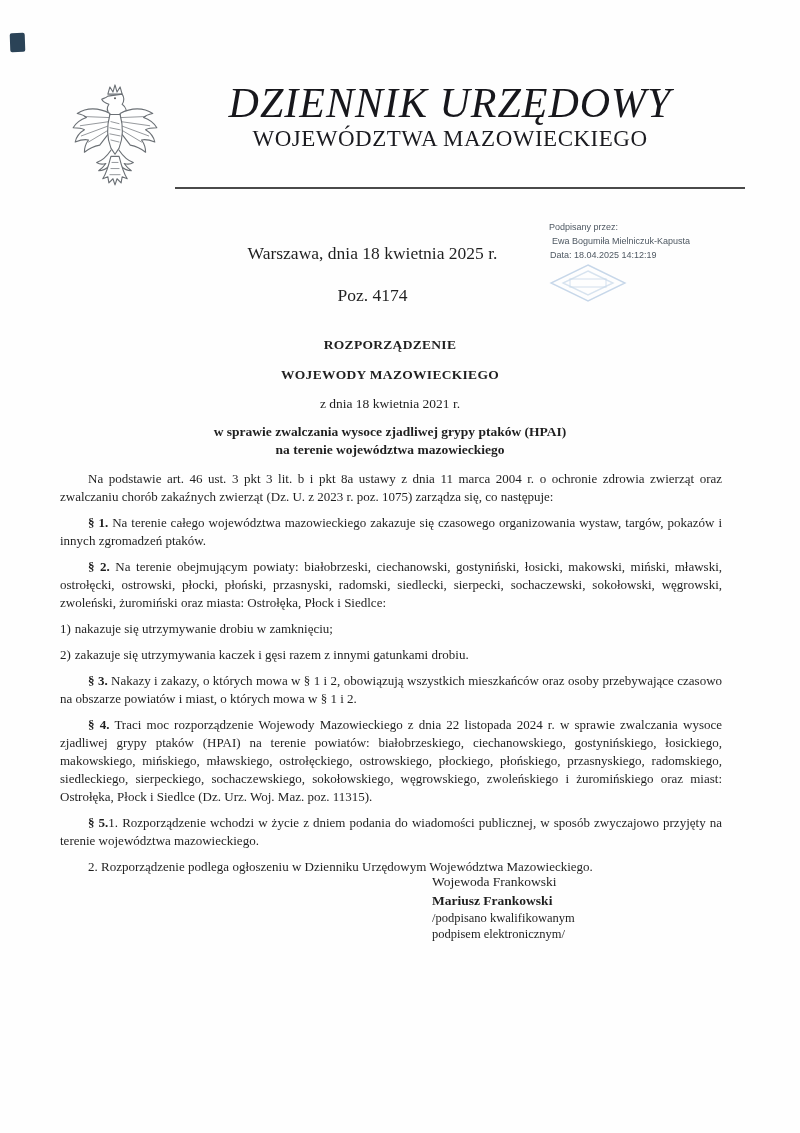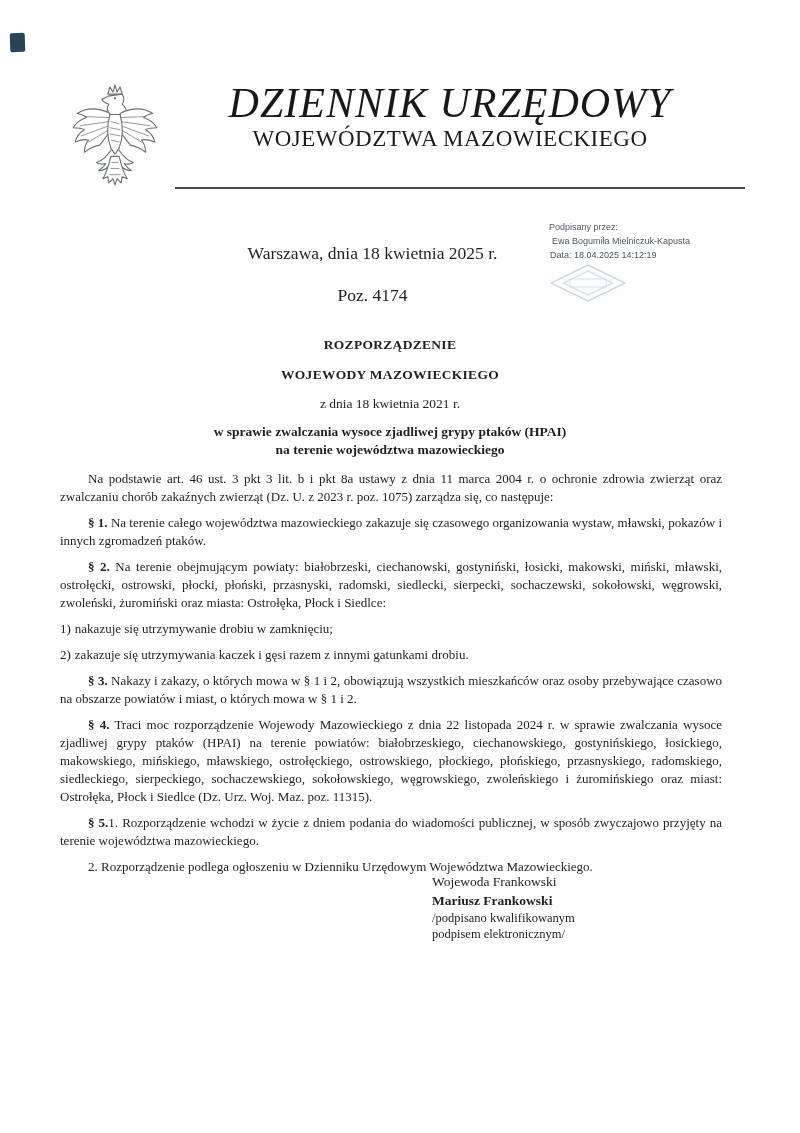--- a/index.html
+++ b/index.html
@@ -121,21 +121,21 @@
     <div class="act-issuer">WOJEWODY MAZOWIECKIEGO</div>
     <div class="act-date">z dnia 18 kwietnia 2021 r.</div>
     <div class="act-subject">
       <div>w sprawie zwalczania wysoce zjadliwej grypy ptaków (HPAI)</div>
       <div>na terenie województwa mazowieckiego</div>
     </div>
   </div>
 
   <div class="body-text">
     <p class="para"><span>Na podstawie art. 46 ust. 3 pkt 3 lit. b i pkt 8a ustawy z dnia 11 marca 2004 r. o ochronie zdrowia zwierząt oraz zwalczaniu chorób zakaźnych zwierząt (Dz. U. z 2023 r. poz. 1075) zarządza się, co następuje:</span></p>
-    <p class="para"><span class="mk">§ 1.</span> <span>Na terenie całego województwa mazowieckiego zakazuje się czasowego organizowania wystaw, mławski, pokazów i innych zgromadzeń ptaków.</span></p>
+    <p class="para"><span class="mk">§ 1.</span> <span>Na terenie całego województwa mazowieckiego zakazuje się czasowego organizowania wystaw, targów, pokazów i innych zgromadzeń ptaków.</span></p>
     <p class="para"><span class="mk">§ 2.</span> <span>Na terenie obejmującym powiaty: białobrzeski, ciechanowski, gostyniński, łosicki, makowski, miński, mławski, ostrołęcki, ostrowski, płocki, płoński, przasnyski, radomski, siedlecki, sierpecki, sochaczewski, sokołowski, węgrowski, zwoleński, żuromiński oraz miasta: Ostrołęka, Płock i Siedlce:</span></p>
     <p class="item"><span class="mk-reg">1)</span><span>nakazuje się utrzymywanie drobiu w zamknięciu;</span></p>
     <p class="item"><span class="mk-reg">2)</span><span>zakazuje się utrzymywania kaczek i gęsi razem z innymi gatunkami drobiu.</span></p>
     <p class="para"><span class="mk">§ 3.</span> <span>Nakazy i zakazy, o których mowa w § 1 i 2, obowiązują wszystkich mieszkańców oraz osoby przebywające czasowo na obszarze powiatów i miast, o których mowa w § 1 i 2.</span></p>
     <p class="para"><span class="mk">§ 4.</span> <span>Traci moc rozporządzenie Wojewody Mazowieckiego z dnia 22 listopada 2024 r. w sprawie zwalczania wysoce zjadliwej grypy ptaków (HPAI) na terenie powiatów: białobrzeskiego, ciechanowskiego, gostynińskiego, łosickiego, makowskiego, mińskiego, mławskiego, ostrołęckiego, ostrowskiego, płockiego, płońskiego, przasnyskiego, radomskiego, siedleckiego, sierpeckiego, sochaczewskiego, sokołowskiego, węgrowskiego, zwoleńskiego i żuromińskiego oraz miast: Ostrołęka, Płock i Siedlce (Dz. Urz. Woj. Maz. poz. 11315).</span></p>
     <p class="para"><span class="mk">§ 5.</span><span>1. Rozporządzenie wchodzi w życie z dniem podania do wiadomości publicznej, w sposób zwyczajowo przyjęty na terenie województwa mazowieckiego.</span></p>
     <p class="para"><span>2. Rozporządzenie podlega ogłoszeniu w Dzienniku Urzędowym Województwa Mazowieckiego.</span></p>
   </div>
 
   <div class="signature">

